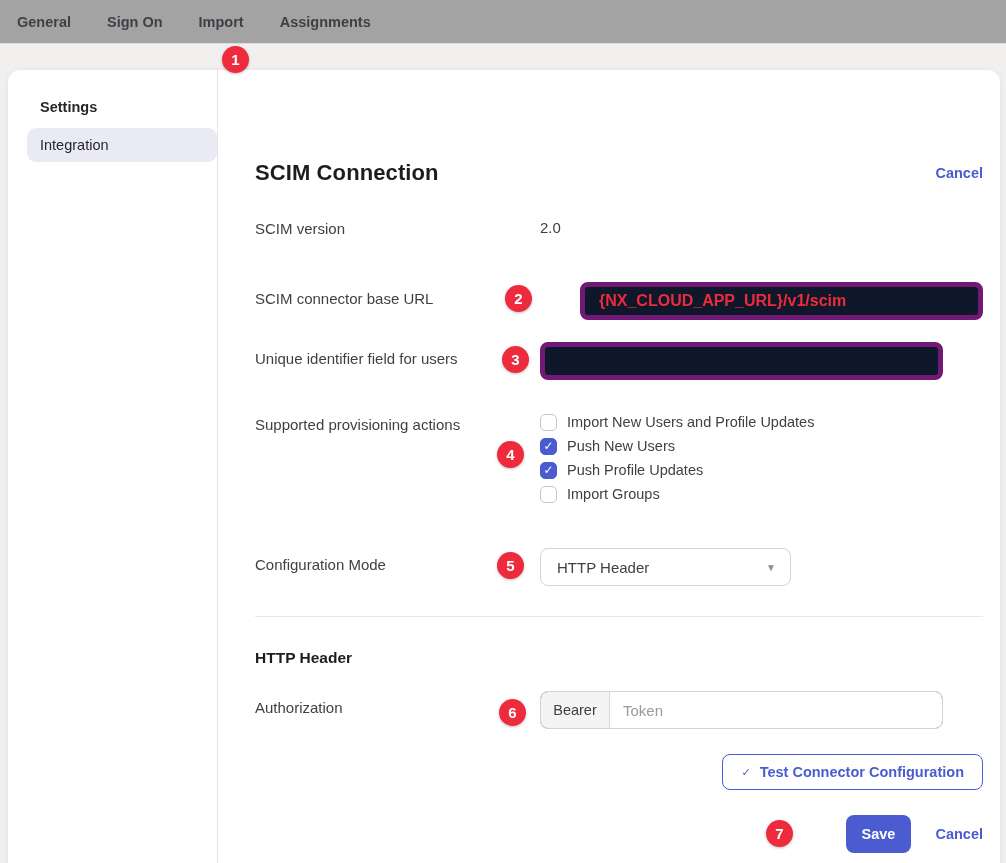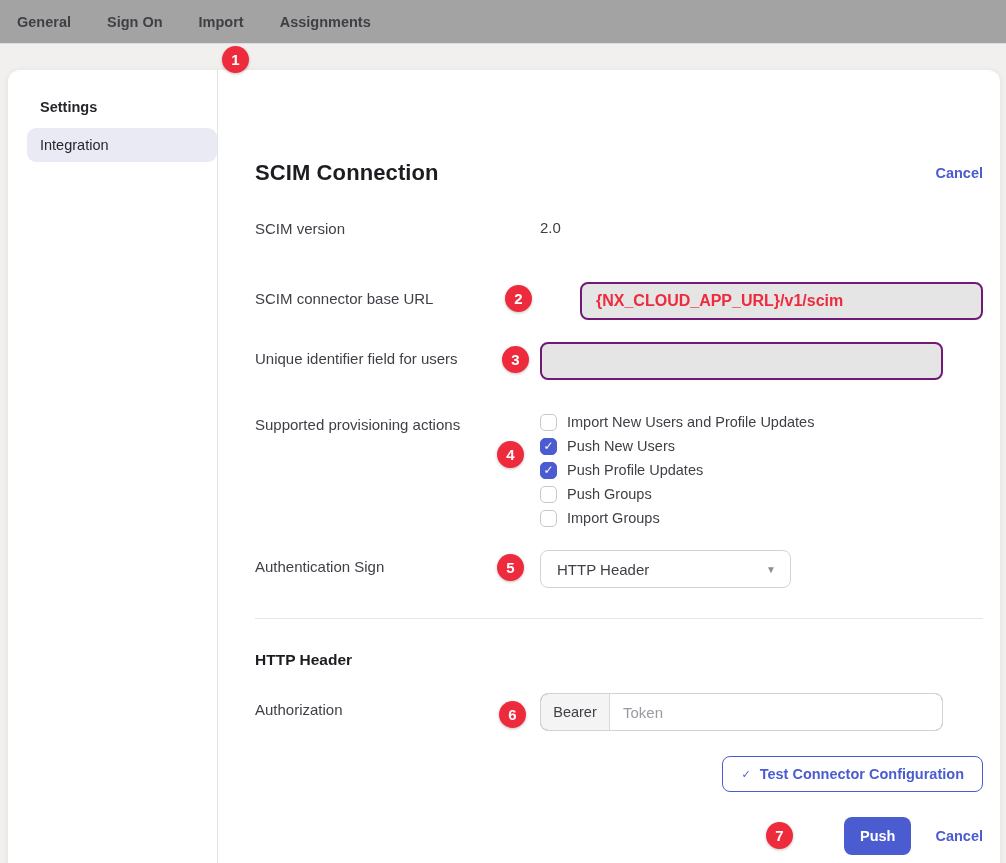--- a/index.html
+++ b/index.html
@@ -138,27 +138,27 @@
 
   .row-baseurl { margin-top: 43px; height: 38px; gap: 40px; }
   .row-uniqueid { margin-top: 22px; height: 38px; }
   .row-actions { margin-top: 28px; min-height: 120px; }
   .row-authmode { margin-top: 20px; height: 38px; }
   .row-authz { margin-top: 22px; height: 38px; }
 
   .text-input {
     width: 403px;
     height: 38px;
-    border: 2px solid #701a75;
+    border: 5px solid #701a75;
     border-radius: 8px;
     padding: 0 14px;
     font-size: 15px;
     font-family: "Liberation Sans", sans-serif;
     color: #3f3f46;
-    background: #e5e5e5;
+    background: #0f172a;
     outline: none;
   }
   .text-input.red-value {
     color: #ed2b3d;
     font-weight: 700;
     font-size: 16px;
   }
 
   
   .badge-2 { left: 250px; top: 3px; }
@@ -380,31 +380,27 @@
           <span class="checkbox-label">Push New Users</span>
         </label>
         <label class="checkbox-item">
           <span class="checkbox checked">
               <span class="check-glyph">✓</span>
             </span>
           <span class="checkbox-label">Push Profile Updates</span>
         </label>
         <label class="checkbox-item">
           <span class="checkbox"></span>
-          <span class="checkbox-label">Push Groups</span>
-        </label>
-        <label class="checkbox-item">
-          <span class="checkbox"></span>
           <span class="checkbox-label">Import Groups</span>
         </label>
       </div>
     </div>
 
     <div class="row row-authmode">
-      <div class="label-col">Authentication Sign</div>
+      <div class="label-col">Configuration Mode</div>
       <div class="step-badge badge-5">5</div>
       <div class="control-col">
         <div class="select-box">
           <span>HTTP Header</span>
           <span class="select-caret">▼</span>
         </div>
       </div>
     </div>
 
     <hr class="divider">
@@ -424,18 +420,18 @@
 
     <div class="row-test">
       <button class="outline-button">
         <span class="check-glyph">✓</span>
         <span>Test Connector Configuration</span>
       </button>
     </div>
 
     <div class="row-footer">
       <div class="step-badge badge-7">7</div>
-      <button class="primary-button">Push</button>
+      <button class="primary-button">Save</button>
       <a class="link">Cancel</a>
     </div>
 
   </section>
 </div>
 
 </body></html>

